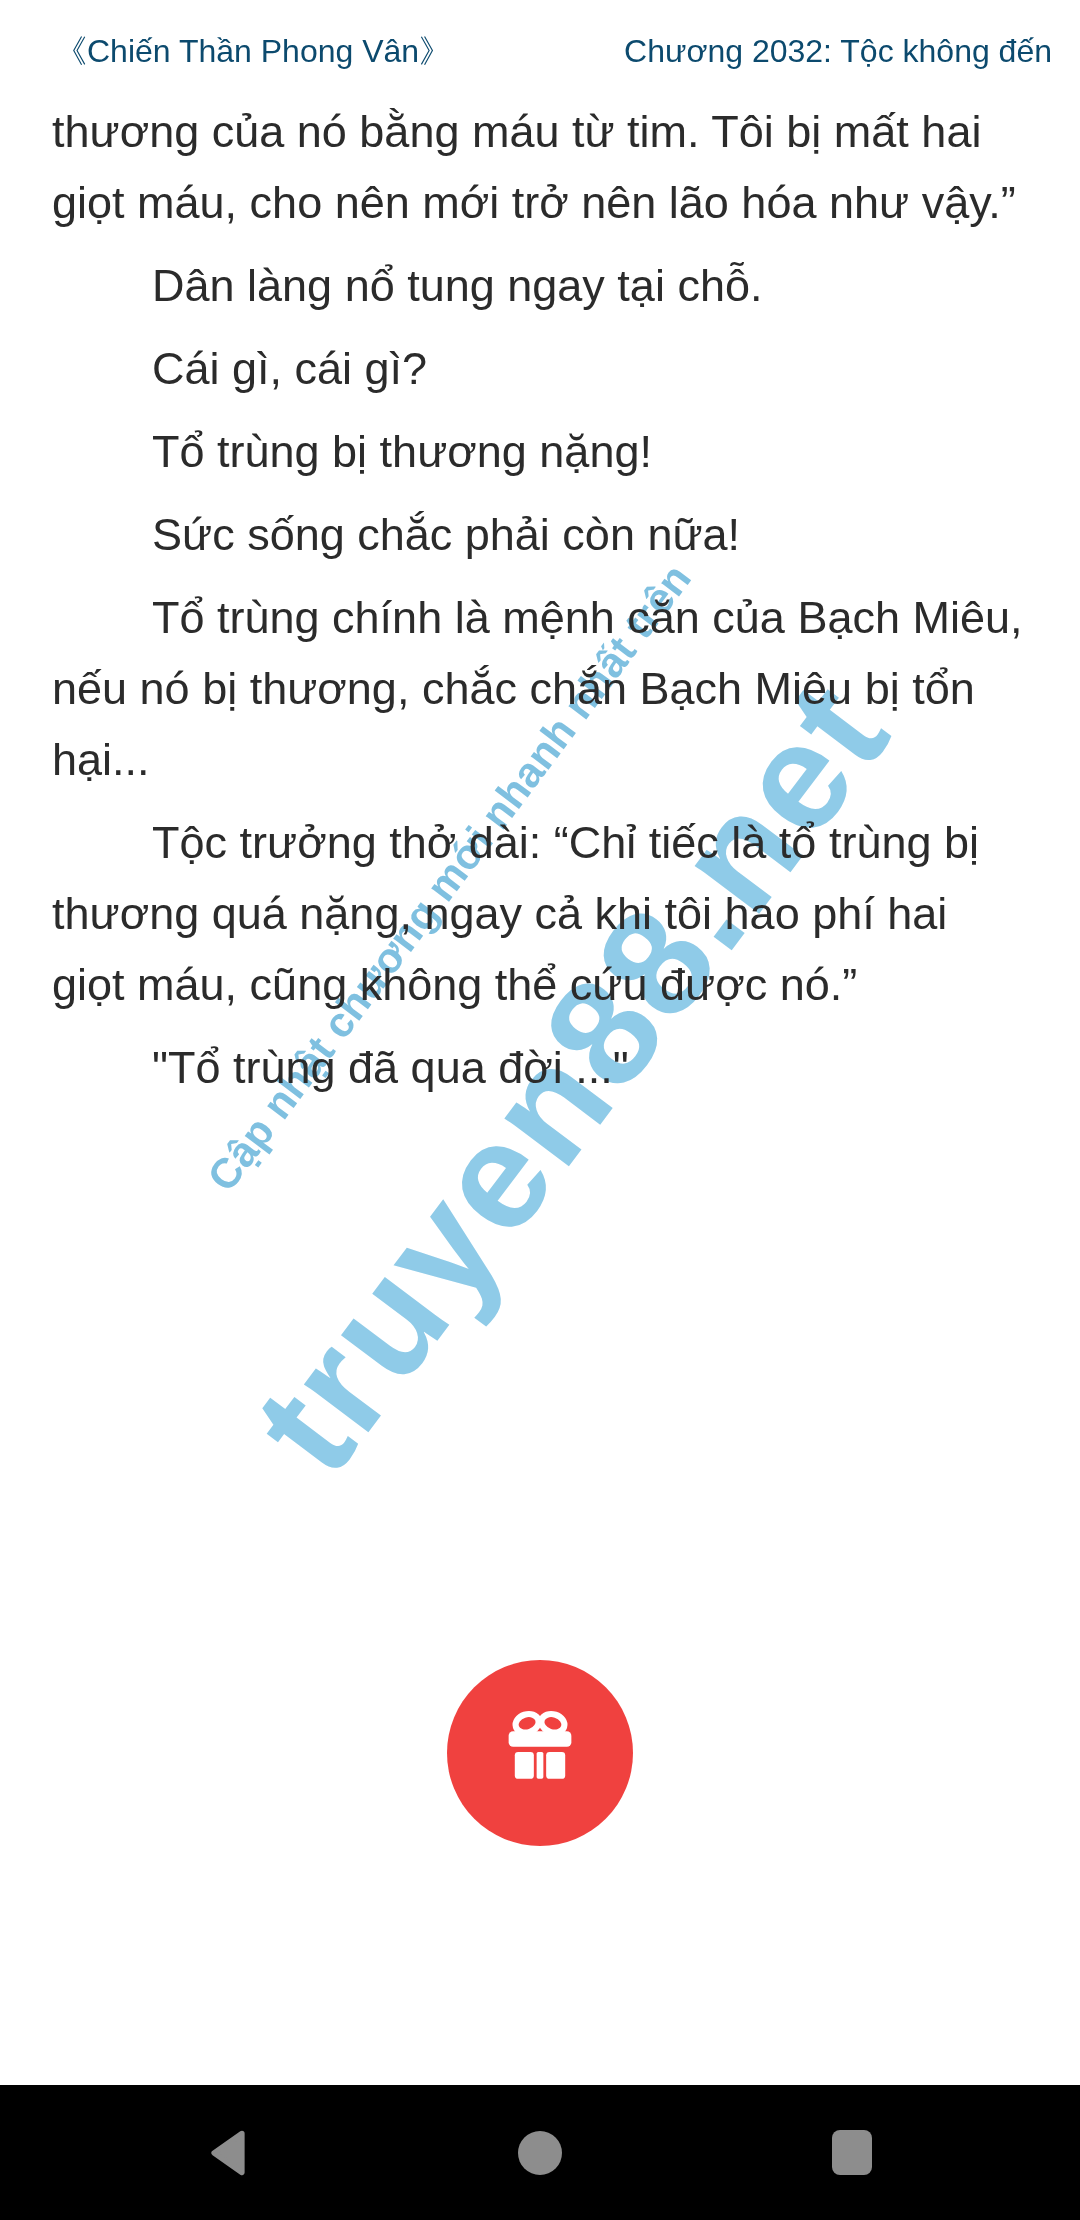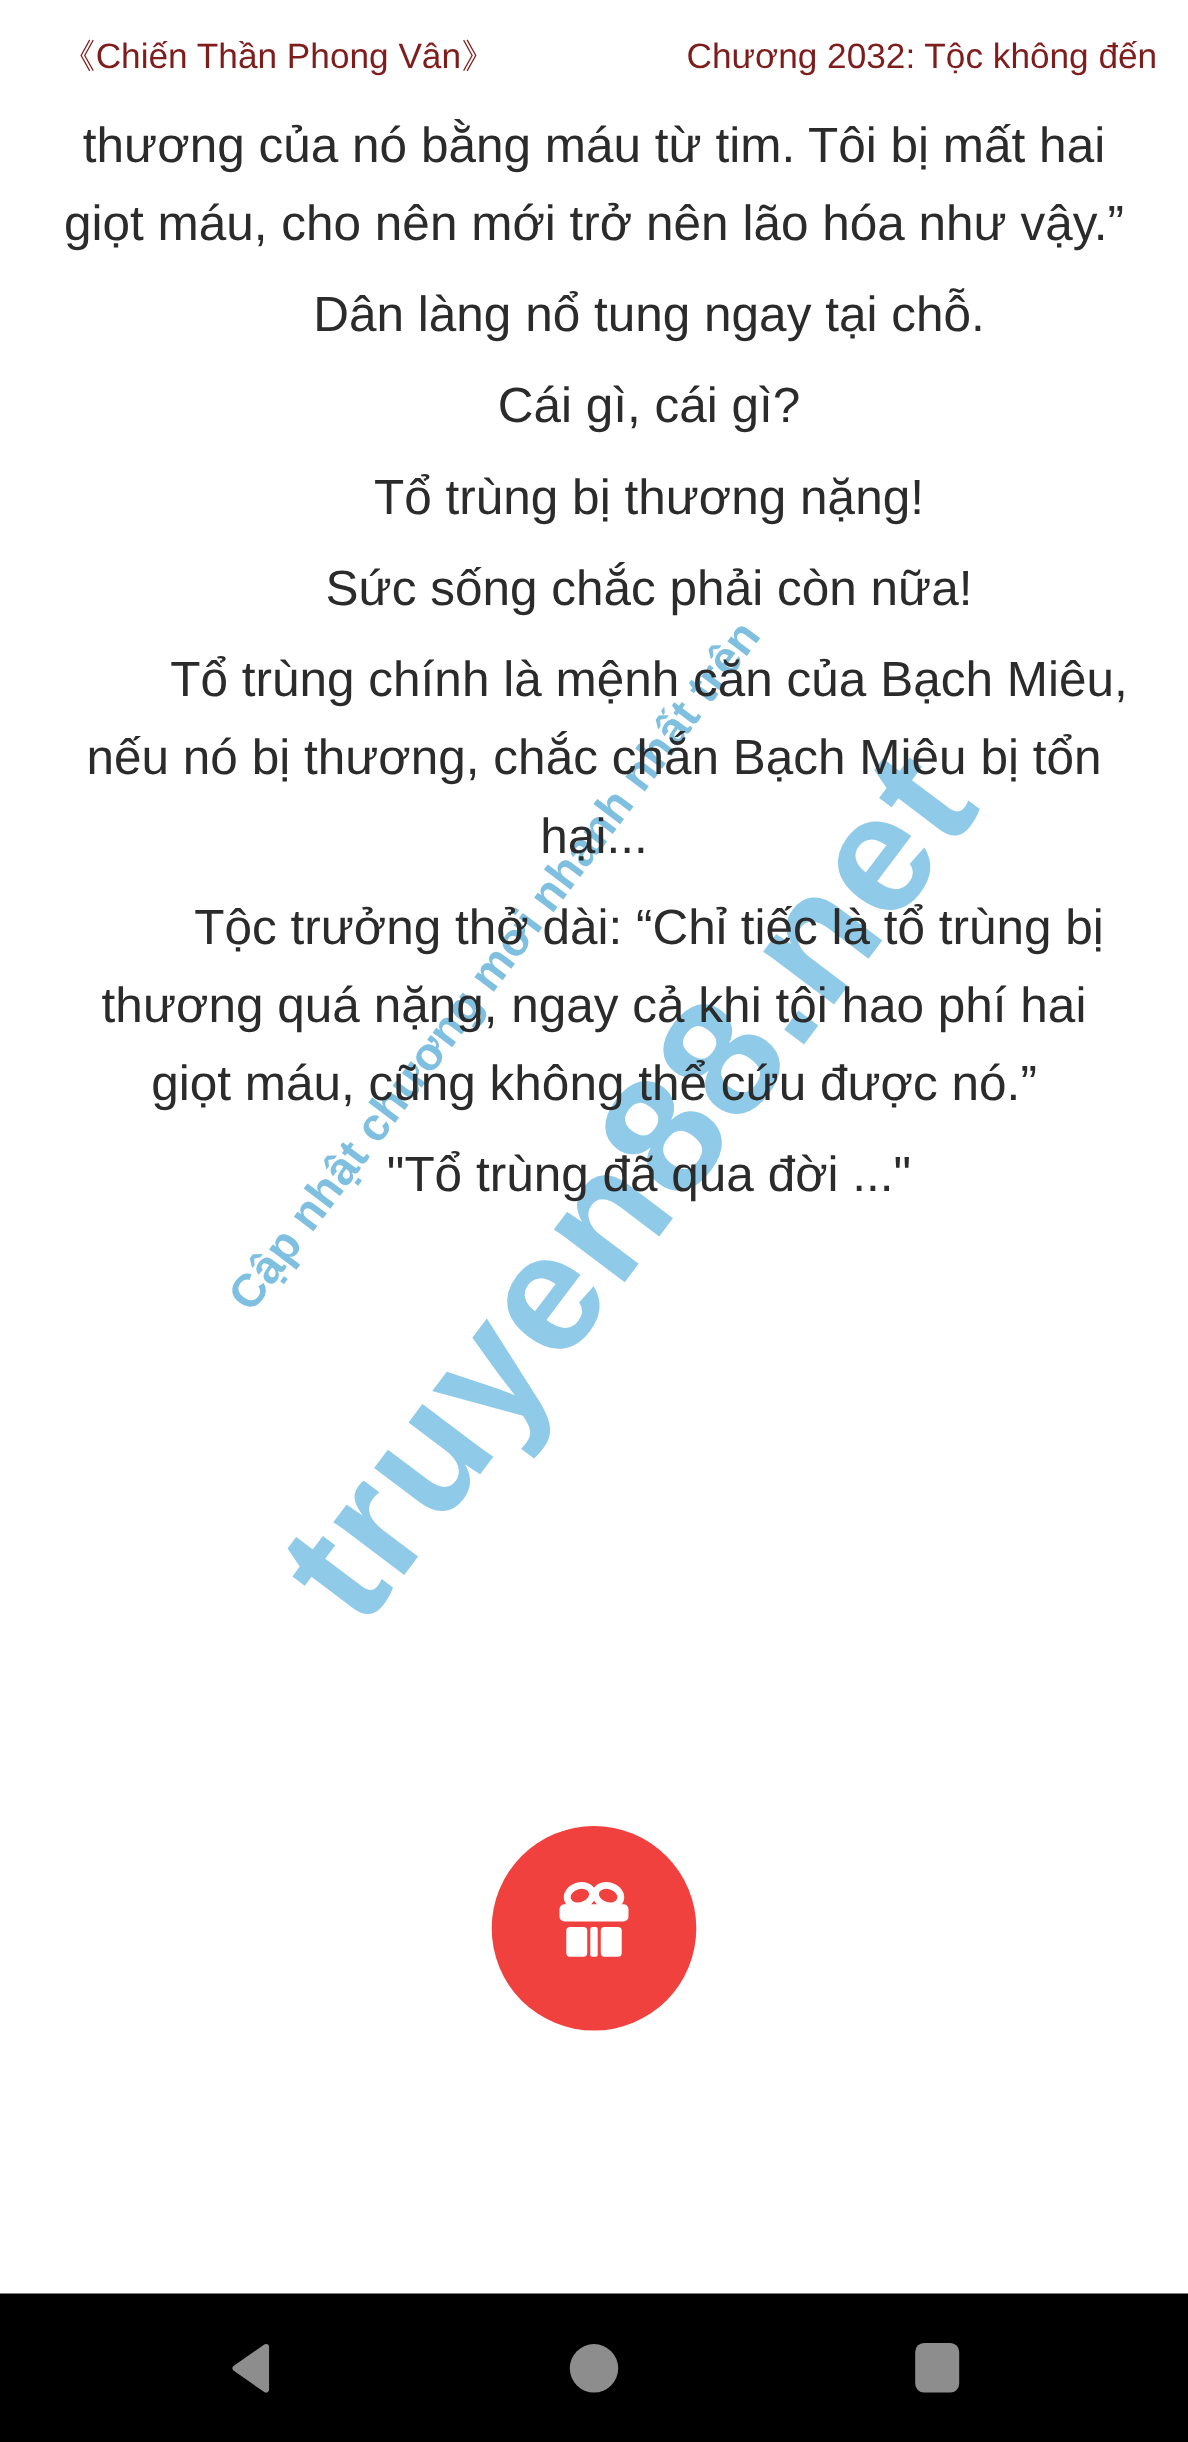--- a/index.html
+++ b/index.html
@@ -3,32 +3,32 @@
 <meta charset="utf-8">
 <style>
   html,body{margin:0;padding:0;background:#fff;}
   body{width:1080px;height:2220px;overflow:hidden;
        font-family:"Liberation Sans","DejaVu Sans",sans-serif;}
   .page{position:relative;width:1080px;height:2220px;background:#ffffff;overflow:hidden;}
 
   
   .header{position:absolute;top:30px;left:0;right:0;display:flex;
           justify-content:space-between;align-items:baseline;
-          padding:0 28px 0 55px;color:#7f1d1d;font-size:32px;z-index:3;}
+          padding:0 28px 0 55px;color:#0c4a6e;font-size:32px;z-index:3;}
 
   
   .watermark{position:absolute;left:510px;top:1030px;z-index:1;
              transform:translate(-50%,-50%) rotate(-53deg);
              white-space:nowrap;pointer-events:none;}
   .wm-small{font-size:42px;font-weight:600;color:#7fc0e0;margin:0 0 105px 170px;}
   .wm-big{font-size:152px;font-weight:700;letter-spacing:3px;color:#8fcbe8;}
 
   
   .content{position:absolute;top:96px;left:52px;right:52px;z-index:2;
-           font-size:45px;line-height:71px;color:#2b2b2b;text-align:center;}
+           font-size:45px;line-height:71px;color:#2b2b2b;text-align:left;}
   .content p{margin:0 0 12px 0;}
   .content p.indent{text-indent:100px;}
 
   
   .gift-button{position:absolute;top:1660px;left:540px;transform:translateX(-50%);
                width:186px;height:186px;border-radius:50%;background:#f0413f;
                display:flex;align-items:center;justify-content:center;z-index:3;
                border:none;cursor:pointer;}
 
   

